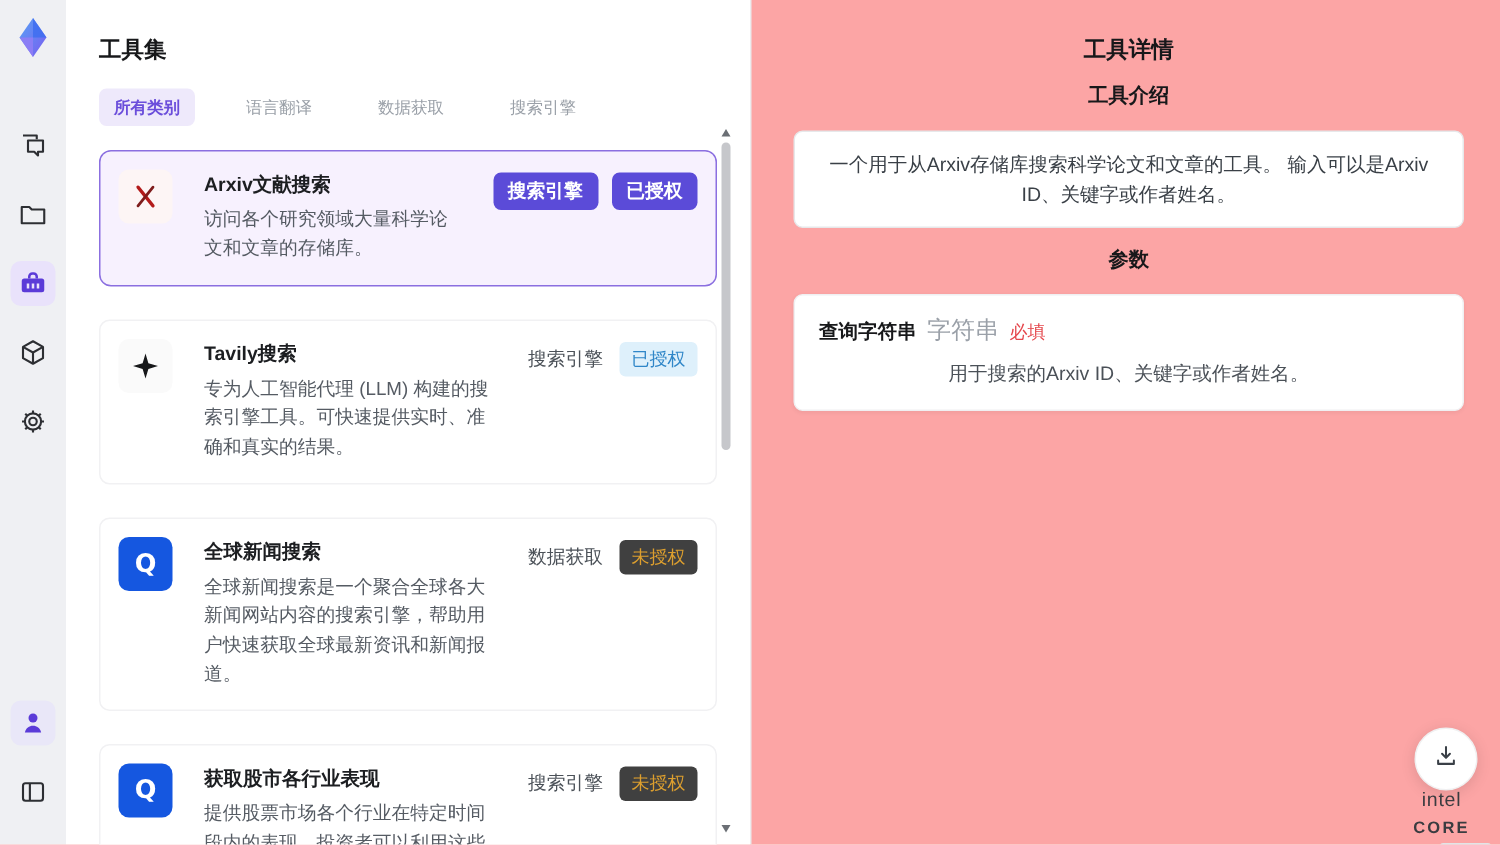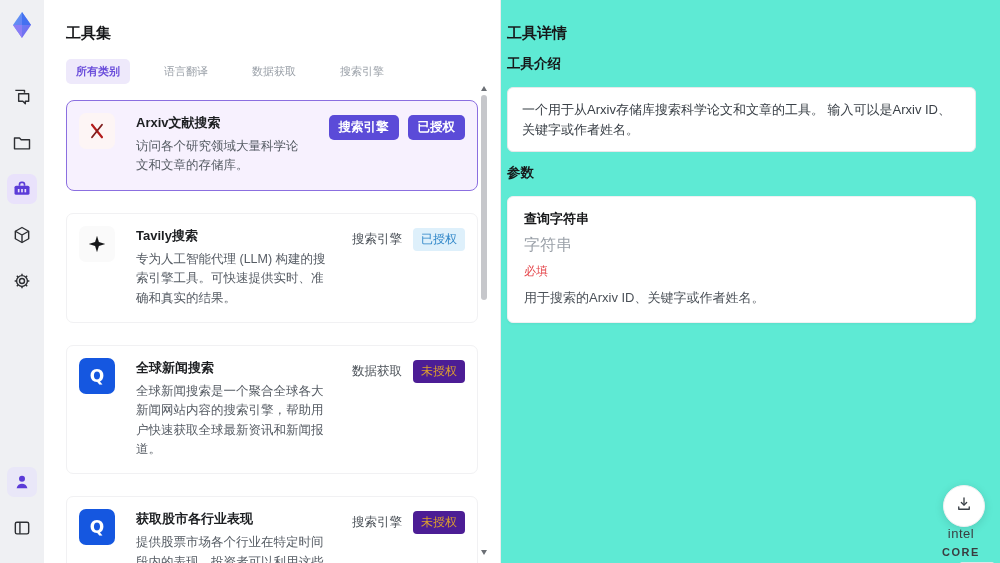--- a/index.html
+++ b/index.html
@@ -57,50 +57,50 @@
   .icon-global-news-logo-icon, .icon-stock-logo-icon { background:#1557e0; }
   .qglyph { color:#fff; font-size:17px; font-weight:bold; font-family:"DejaVu Sans",sans-serif; }
 
   .tool-text { flex:1; min-width:0; }
   .tool-name { font-size:13px; font-weight:bold; color:#1c1e21; margin:1px 0 5px; }
   .tool-desc { font-size:12.5px; line-height:1.55; color:#555b63; }
   .tool-badges { display:flex; gap:9px; flex:0 0 auto; align-items:flex-start; padding-top:2px; }
   .tool-category { font-size:12.5px; color:#4b5158; padding:3px 2px; white-space:nowrap; }
   .tool-status { font-size:12px; padding:3px 8px; border-radius:4px; white-space:nowrap; }
   .tool-status.authorized   { background:#def0fb; color:#2f86c8; }
-  .tool-status.unauthorized { background:#4c1d95; color:#dd9f2e; }
+  .tool-status.unauthorized { background:#404040; color:#dd9f2e; }
   .tool-card.selected .tool-category,
   .tool-card.selected .tool-status {
     background:#5b4bd8; color:#fff; font-size:12.5px;
     padding:4px 10px; border-radius:5px; font-weight:bold;
   }
 
   
   .list-scrollbar { position:absolute; right:13px; top:86px; bottom:8px; width:6px; }
   .scroll-arrow { position:absolute; left:0; width:0; height:0; border-left:3px solid transparent; border-right:3px solid transparent; }
   .scroll-arrow.up   { top:0; border-bottom:5px solid #6b6f75; }
   .scroll-arrow.down { bottom:0; border-top:5px solid #6b6f75; }
   .scroll-thumb { position:absolute; top:9px; left:0; width:6px; height:205px; background:#c6c7cb; border-radius:3px; }
 
   
   .right-pane {
-    flex:1; border-left:1px solid #ececee; background:#5eead4;
-    padding:20px 24px 0 6px; position:relative;
+    flex:1; border-left:1px solid #ececee; background:#fca5a5;
+    padding:20px 24px 0 28px; position:relative;text-align:center;
   }
   .detail-title { font-size:15px; font-weight:bold; color:#17181a; margin:4px 0 0; }
   .section-heading { font-size:13.5px; font-weight:bold; color:#17181a; margin-top:12px; }
   .intro-box {
     margin-top:14px; background:#fff; border:1px solid #e7e8ea; border-radius:6px;
     padding:12px 14px; font-size:13px; color:#3a4047; line-height:1.5;
   }
   .param-card {
     margin-top:14px; background:#fff; border:1px solid #f0f0f2; border-radius:6px;
     padding:13px 16px 15px; box-shadow:0 1px 3px rgba(0,0,0,0.05);
   }
-  .param-head { display:flex; align-items:baseline; gap:7px;flex-direction:column; }
+  .param-head { display:flex; align-items:baseline; gap:7px; }
   .param-name { font-size:13px; font-weight:bold; color:#17181a; }
   .param-type { font-size:16px; color:#9aa0a8; }
   .param-required { font-size:12px; color:#e5484d; }
   .param-desc { font-size:13px; color:#4b5158; margin-top:9px; }
 
   
   .download-fab {
     position:absolute; left:943px; top:485px; width:42px; height:42px; border-radius:50%;
     background:#fff; border:1px solid #f0f0f1; box-shadow:0 2px 10px rgba(0,0,0,0.12);
     display:flex; align-items:center; justify-content:center; cursor:pointer;

